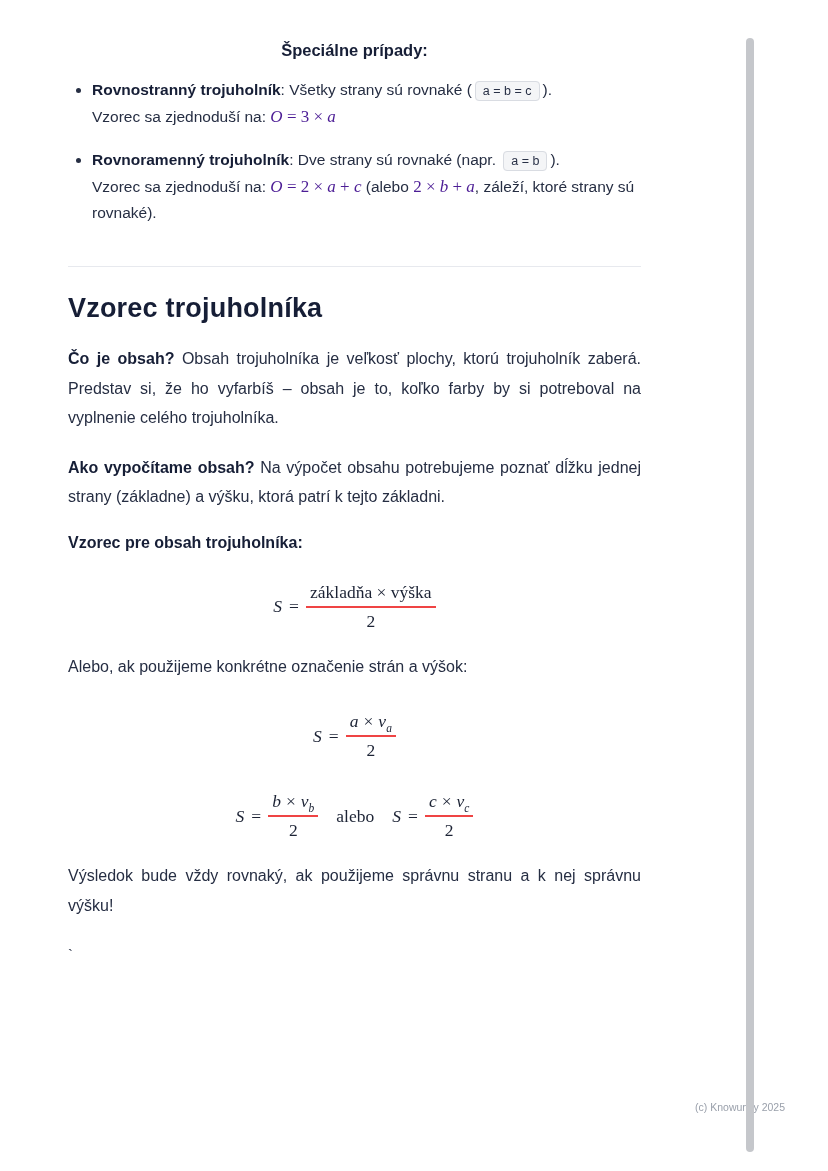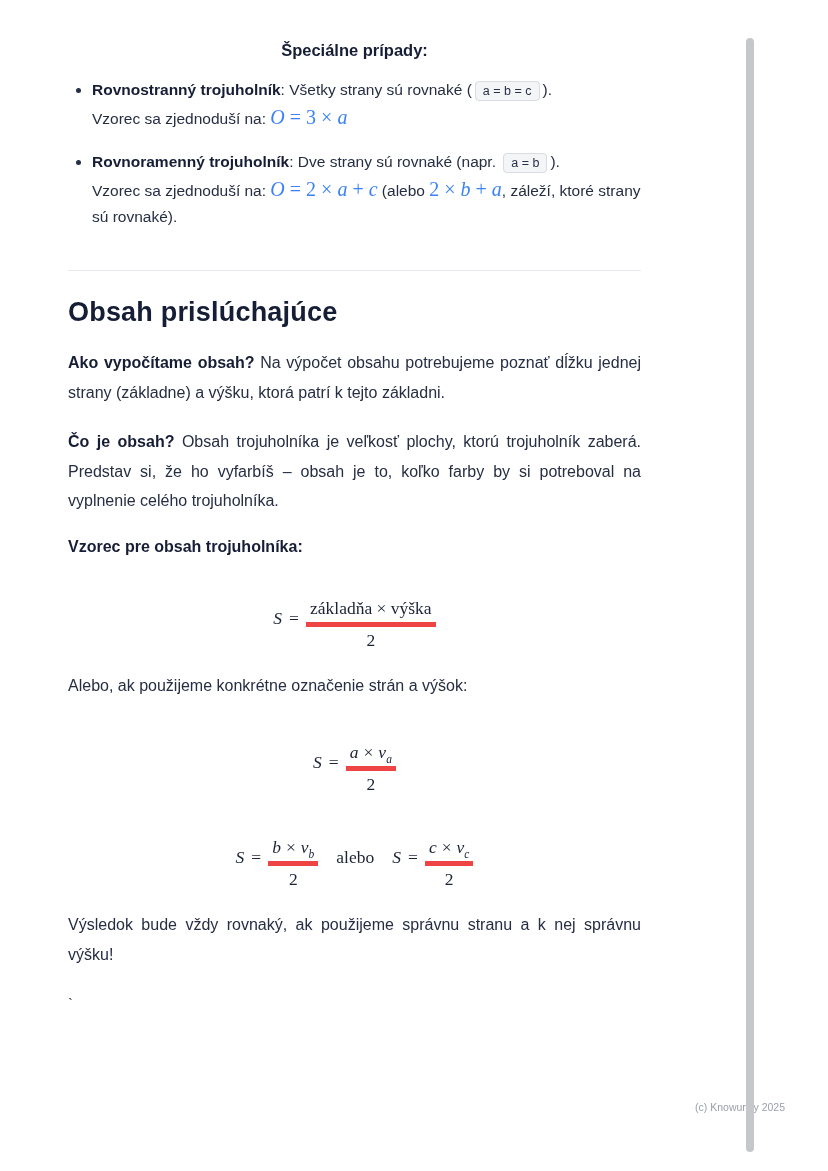--- a/index.html
+++ b/index.html
@@ -33,21 +33,21 @@
     font-family: Liberation Sans, sans-serif;
     font-size: 12.5px;
     background: #f4f5f7;
     border: 1px solid #d9dce2;
     border-radius: 4px;
     padding: 2px 7px;
     margin: 0 3px;
     color: #283046;
     white-space: nowrap;
   }
-  .imath { font-family: "Liberation Serif", serif; font-size: 20px; color: #3b82f6; }
+  .imath { font-family: "Liberation Serif", serif; font-size: 17px; color: #4c1d95; }
   .imath i, var { font-style: italic; font-family: "Liberation Serif", serif; font-weight: normal; }
   hr.divider { border: none; border-top: 1px solid #e7e9ee; margin: 40px 0 0 0; }
   h1.area-title {
     font-size: 27px; font-weight: 700; color: #161e36;
     margin: 26px 0 0 0; letter-spacing: 0.2px;
   }
   p.body {
     font-size: 16px; line-height: 29.5px;
     text-align: justify;
     margin: 20px 0 0 0;
@@ -57,21 +57,21 @@
   p.intro-label { font-size: 16px; font-weight: 700; color: #161e36; margin: 22px 0 16px 0; }
   .formula {
     display: flex; justify-content: center; align-items: center;
     font-family: "Liberation Serif", serif;
     font-size: 17.5px; color: #1c2335;
     margin: 30px 0 0 0;
   }
   .meq { margin: 0 7px; }
   .mtimes { margin: 0 5px; }
   .frac { display: inline-flex; flex-direction: column; align-items: center; }
-  .frac .num { padding: 0 4px 3px 4px; border-bottom: 5px solid #ef4444; white-space: nowrap; margin-top: 12px; }
+  .frac .num { padding: 0 4px 3px 4px; border-bottom: 2px solid #ef4444; white-space: nowrap; }
   .frac .den { padding-top: 3px; }
   sub { font-size: 11.5px; line-height: 0; }
   .alebo { margin: 12px 18px; font-style: normal; }
   .stray { margin: 26px 0 0 0; font-size: 15px; color: #262e43; }
   .footer-note {
     position: absolute; top: 1101px; right: 43px;
     font-size: 10.5px; color: #9aa0ab;
     z-index: 1;
   }
   .scrollbar {
@@ -95,28 +95,28 @@
       <span>Vzorec sa zjednoduší na: </span><span class="imath"><i>O</i><span> = 3 × </span><i>a</i></span>
     </li>
     <li>
       <b class="term">Rovnoramenný trojuholník</b><span>: Dve strany sú rovnaké (napr. </span><code class="inline-code">a = b</code><span>).</span><br>
       <span>Vzorec sa zjednoduší na: </span><span class="imath"><i>O</i><span> = 2 × </span><i>a</i><span> + </span><i>c</i></span><span> (alebo </span><span class="imath"><span>2 × </span><i>b</i><span> + </span><i>a</i></span><span>, záleží, ktoré strany sú rovnaké).</span>
     </li>
   </ul>
 
   <hr class="divider">
 
-  <h1 class="area-title">Obsah prislúchajúce</h1>
+  <h1 class="area-title">Vzorec trojuholníka</h1>
+
+  <p class="body">
+    <span class="lead">Čo je obsah?</span><span> Obsah trojuholníka je veľkosť plochy, ktorú trojuholník zaberá. Predstav si, že ho vyfarbíš – obsah je to, koľko farby by si potreboval na vyplnenie celého trojuholníka.</span>
+  </p>
 
   <p class="body">
     <span class="lead">Ako vypočítame obsah?</span><span> Na výpočet obsahu potrebujeme poznať dĺžku jednej strany (základne) a výšku, ktorá patrí k tejto základni.</span>
-  </p>
-
-  <p class="body">
-    <span class="lead">Čo je obsah?</span><span> Obsah trojuholníka je veľkosť plochy, ktorú trojuholník zaberá. Predstav si, že ho vyfarbíš – obsah je to, koľko farby by si potreboval na vyplnenie celého trojuholníka.</span>
   </p>
 
   <p class="intro-label">Vzorec pre obsah trojuholníka:</p>
 
   <div class="formula">
     <var>S</var>
       <span class="meq">=</span>
       <span class="frac">
         <span class="num">základňa × výška</span>
         <span class="den">2</span>

